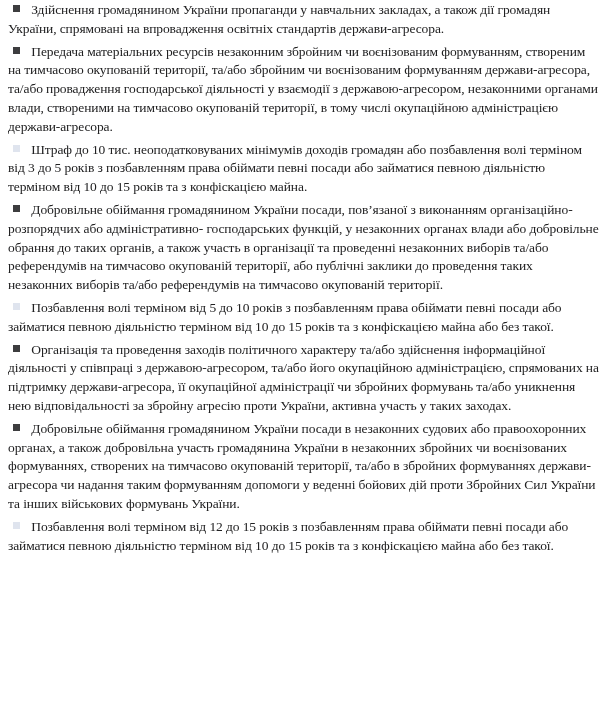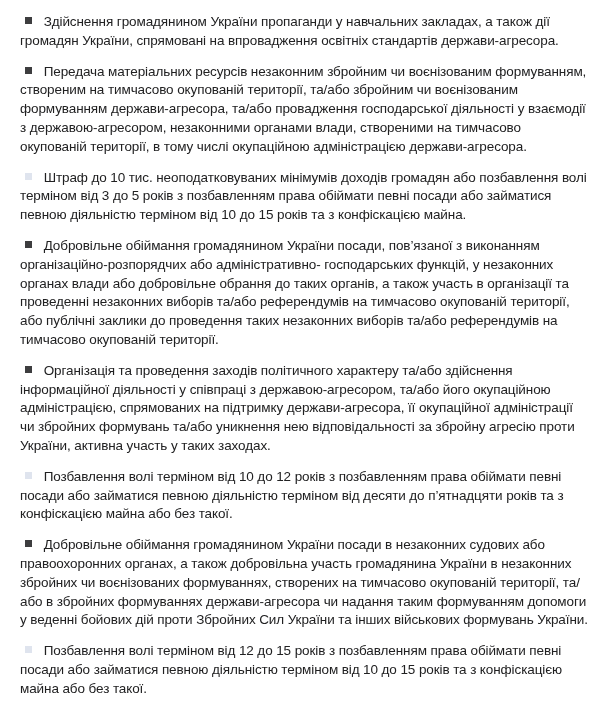--- a/index.html
+++ b/index.html
@@ -17,22 +17,23 @@
     box-sizing: border-box;
     width: 610px;
     height: 714px;
     padding: 1px 10px 0 8px;
     font-size: 13.5px;
     line-height: 18.8px;
     letter-spacing: -0.1px;
     color: #212122;
   }
   .para {
-    margin: 12px;
+    margin: 0;
     padding: 0;
+    font-family: Liberation Serif, serif;
   }
   .para + .para {
     margin-top: 4px;
   }
   .bullet {
     display: inline-block;
     width: 7px;
     height: 7px;
     margin: 0 8px 1px 5px;
     vertical-align: 1px;
@@ -59,30 +60,30 @@
   <p class="para">
     <span class="bullet penalty" style="background: rgb(223, 228, 238);"></span>
     <span class="para-text">Штраф до 10 тис. неоподатковуваних мінімумів доходів громадян або позбавлення волі терміном від 3 до 5 років з позбавленням права обіймати певні посади або займатися певною діяльністю терміном від 10 до 15 років та з конфіскацією майна.</span>
   </p>
 
   <p class="para">
     <span class="bullet offense" style="background: rgb(61, 61, 63);"></span>
     <span class="para-text">Добровільне обіймання громадянином України посади, пов’язаної з виконанням організаційно-розпорядчих або адміністративно- господарських функцій, у незаконних органах влади або добровільне обрання до таких органів, а також участь в організації та проведенні незаконних виборів та/або референдумів на тимчасово окупованій території, або публічні заклики до проведення таких незаконних виборів та/або референдумів на тимчасово окупованій території.</span>
   </p>
 
+  <p class="para">
+    <span class="bullet penalty" style="background: rgb(223, 228, 238);"></span>
+    <span class="para-text">Позбавлення волі терміном від 5 до 10 років з позбавленням права обіймати певні посади або займатися певною діяльністю терміном від 10 до 15 років та з конфіскацією майна або без такої.</span>
+  </p>
 
   <p class="para">
     <span class="bullet offense" style="background: rgb(61, 61, 63);"></span>
     <span class="para-text">Організація та проведення заходів політичного характеру та/або здійснення інформаційної діяльності у співпраці з державою-агресором, та/або його окупаційною адміністрацією, спрямованих на підтримку держави-агресора, її окупаційної адміністрації чи збройних формувань та/або уникнення нею відповідальності за збройну агресію проти України, активна участь у таких заходах.</span>
   </p>
 
-  <p class="para">
-    <span class="bullet penalty" style="background: rgb(223, 228, 238);"></span>
-    <span class="para-text">Позбавлення волі терміном від 10 до 12 років з позбавленням права обіймати певні посади або займатися певною діяльністю терміном від десяти до п’ятнадцяти років та з конфіскацією майна або без такої.</span>
-  </p>
 
   <p class="para">
     <span class="bullet offense" style="background: rgb(61, 61, 63);"></span>
     <span class="para-text">Добровільне обіймання громадянином України посади в незаконних судових або правоохоронних органах, а також добровільна участь громадянина України в незаконних збройних чи воєнізованих формуваннях, створених на тимчасово окупованій території, та/або в збройних формуваннях держави-агресора чи надання таким формуванням допомоги у веденні бойових дій проти Збройних Сил України та інших військових формувань України.</span>
   </p>
 
   <p class="para">
     <span class="bullet penalty" style="background: rgb(223, 228, 238);"></span>
     <span class="para-text">Позбавлення волі терміном від 12 до 15 років з позбавленням права обіймати певні посади або займатися певною діяльністю терміном від 10 до 15 років та з конфіскацією майна або без такої.</span>
   </p>

